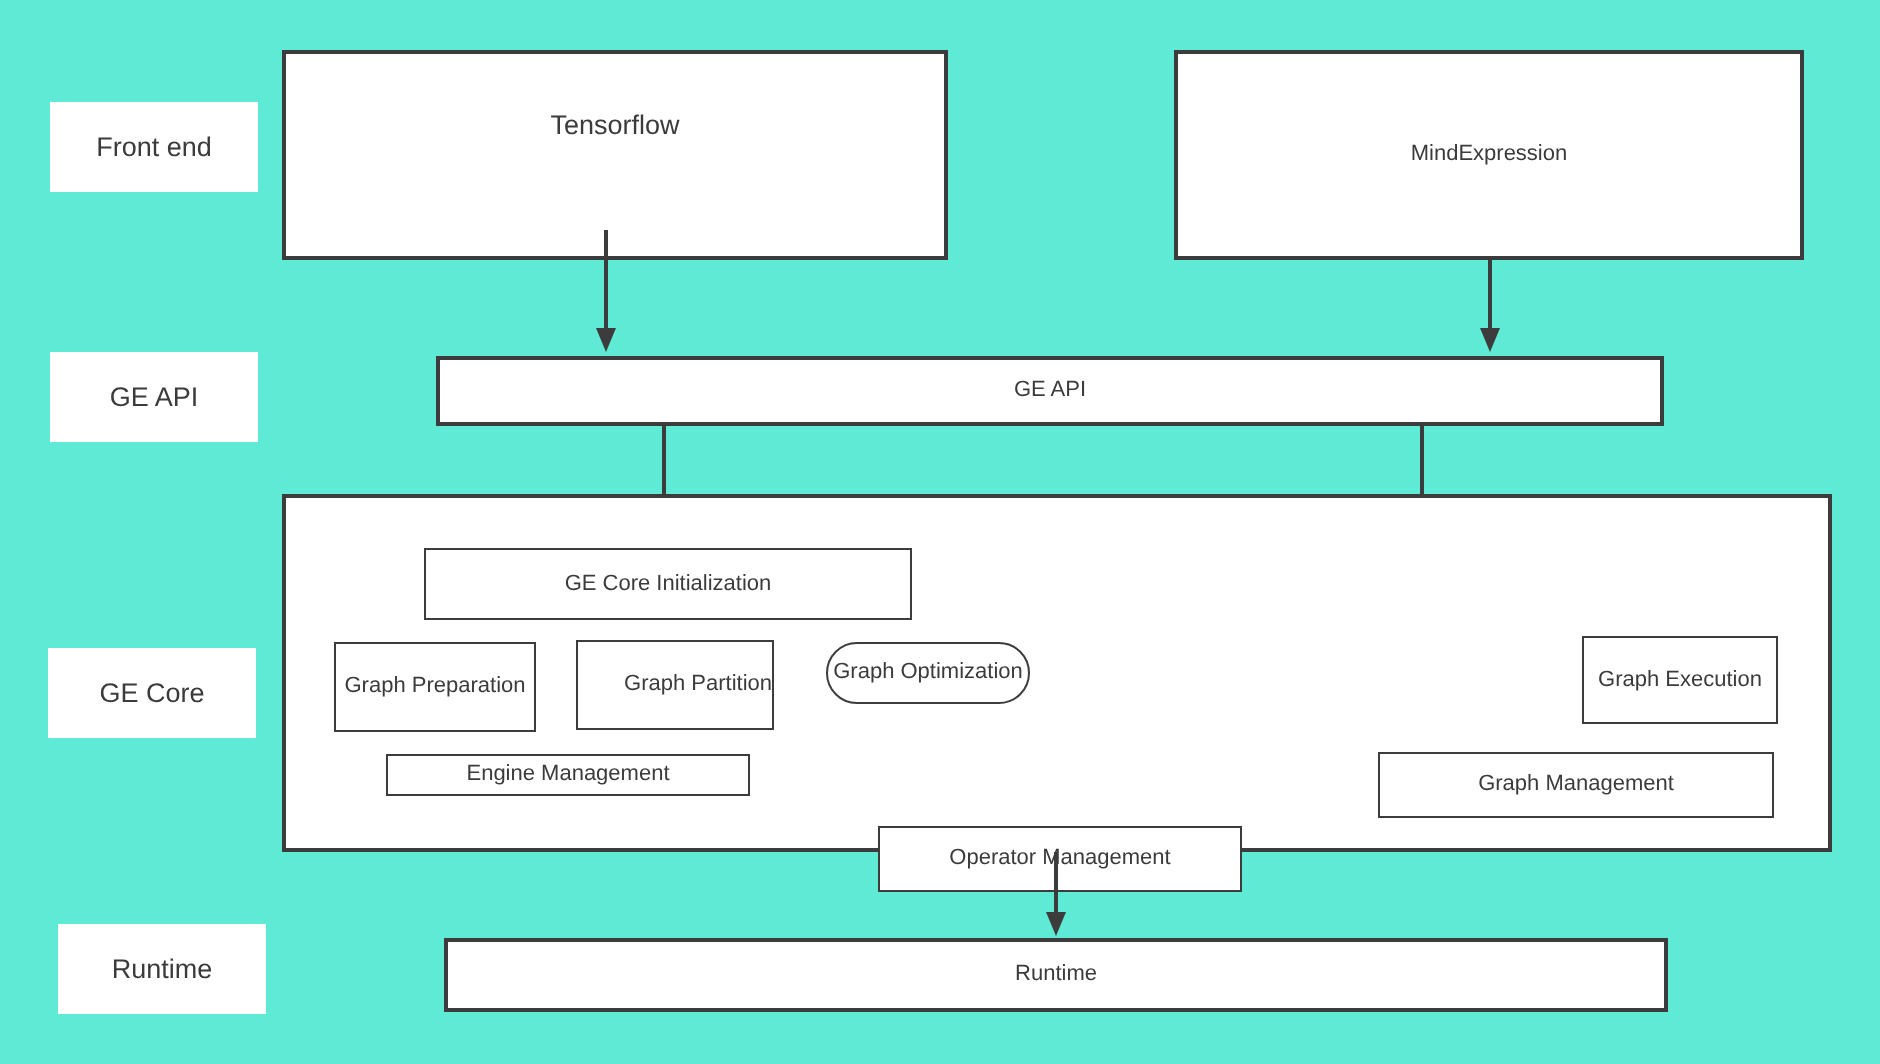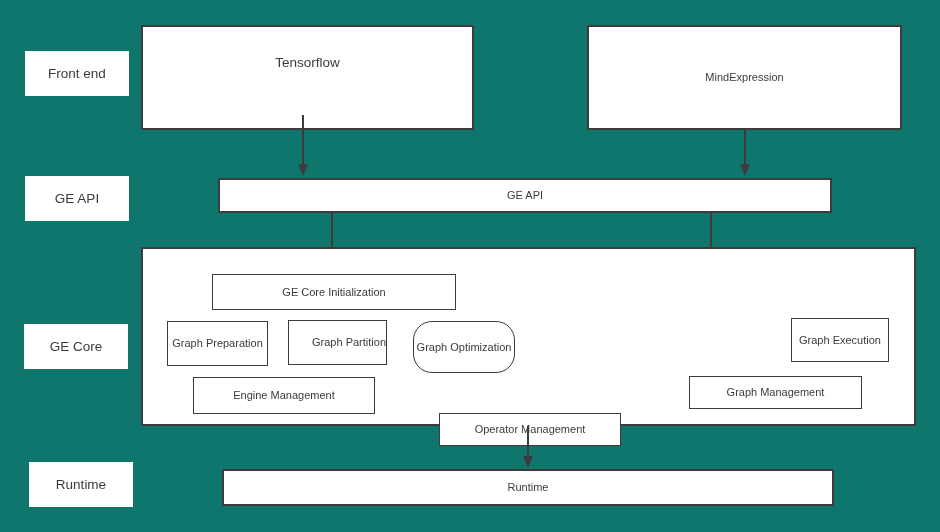--- a/index.html
+++ b/index.html
@@ -1,17 +1,17 @@
 <!DOCTYPE html>
 <html><head>
 <meta charset="utf-8">
 <style>
   html,body{margin:0;padding:0;background:#000;}
   body{font-family:"Liberation Sans","DejaVu Sans",sans-serif;}
-  #stage{position:relative;width:940px;height:532px;background:#0f766e;overflow:hidden;}
+  #stage{position:relative;width:940px;height:532px;background:#5eead4;overflow:hidden;}
 
   .box{position:absolute;background:#ffffff;border:2px solid #3c3c3c;box-sizing:border-box;
        display:flex;align-items:center;justify-content:center;text-align:center;
        color:#3b3b3b;line-height:1.18;}
   .label-box{font-size:13.5px;border-width:0;}
   .thin{border:1.6px solid #3c3c3c;}
   .container{align-items:flex-start;justify-content:flex-start;}
   .title-top{position:absolute;left:0;right:0;top:28px;text-align:center;font-size:13.5px;color:#3b3b3b;}
   .title-mid{font-size:11px;}
 
@@ -69,34 +69,34 @@
   <div class="box thin title-mid" style="left:212px;top:274px;width:244px;height:36px;">
     <span>GE Core Initialization</span>
   </div>
 
   <div class="box thin title-mid" style="left:167px;top:321px;width:101px;height:45px;">
     <span>Graph Preparation</span>
   </div>
   <div class="box thin title-mid" style="left:288px;top:320px;width:99px;height:45px;justify-content:flex-end;">
     <span>Graph Partition</span>
   </div>
-  <div class="box thin title-mid" style="left:413px;top:321px;width:102px;height:52px;border-radius:19px;">
+  <div class="box thin title-mid" style="left:413px;top:321px;width:102px;height:31px;border-radius:19px;">
     <span>Graph Optimization</span>
   </div>
   <div class="box thin title-mid" style="left:791px;top:318px;width:98px;height:44px;">
     <span>Graph Execution</span>
   </div>
 
-  <div class="box thin title-mid" style="left:193px;top:377px;width:182px;height:37px;">
+  <div class="box thin title-mid" style="left:193px;top:377px;width:182px;height:21px;">
     <span>Engine Management</span>
   </div>
   <div class="box thin title-mid" style="left:439px;top:376px;width:182px;height:33px;margin-top:37px;">
     <span>Operator Management</span>
   </div>
-  <div class="box thin title-mid" style="left:689px;top:376px;width:173px;height:33px;">
+  <div class="box thin title-mid" style="left:689px;top:376px;width:198px;height:33px;">
     <span>Graph Management</span>
   </div>
 
   <div class="conn" style="left:527px;top:426px;height:32px;"></div>
   <div class="head" style="left:522.5px;top:456px;"></div>
 
   <div class="box title-mid" style="left:222px;top:469px;width:612px;height:37px;">
     <span>Runtime</span>
   </div>
 

